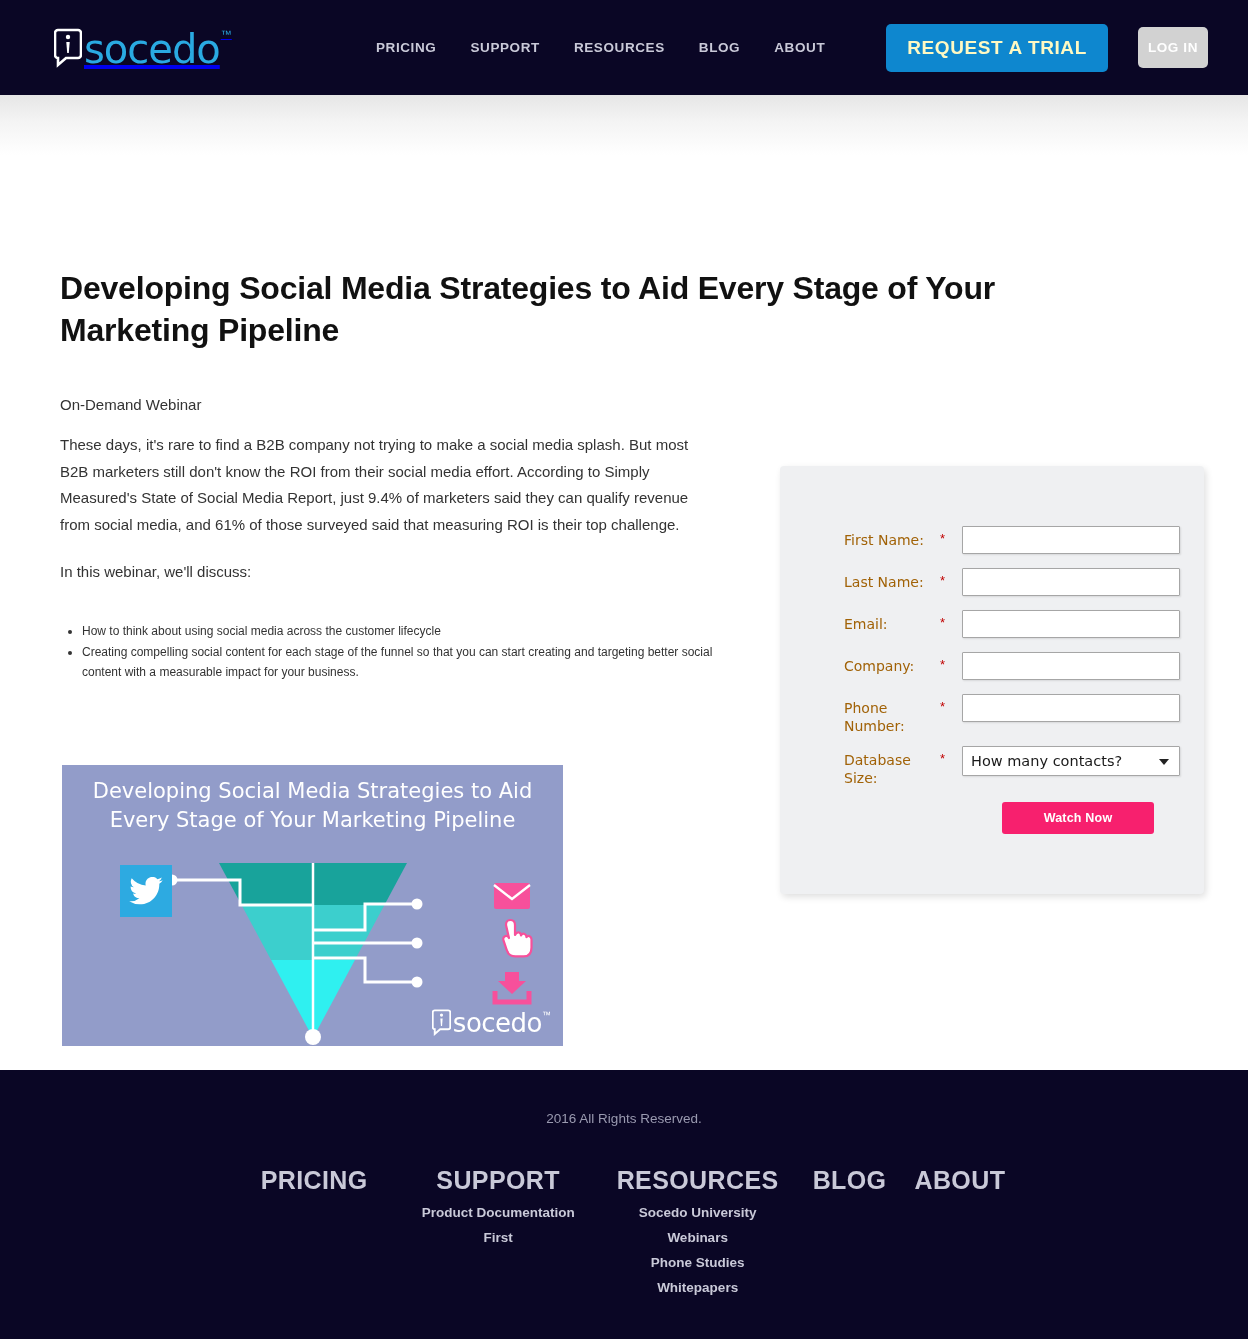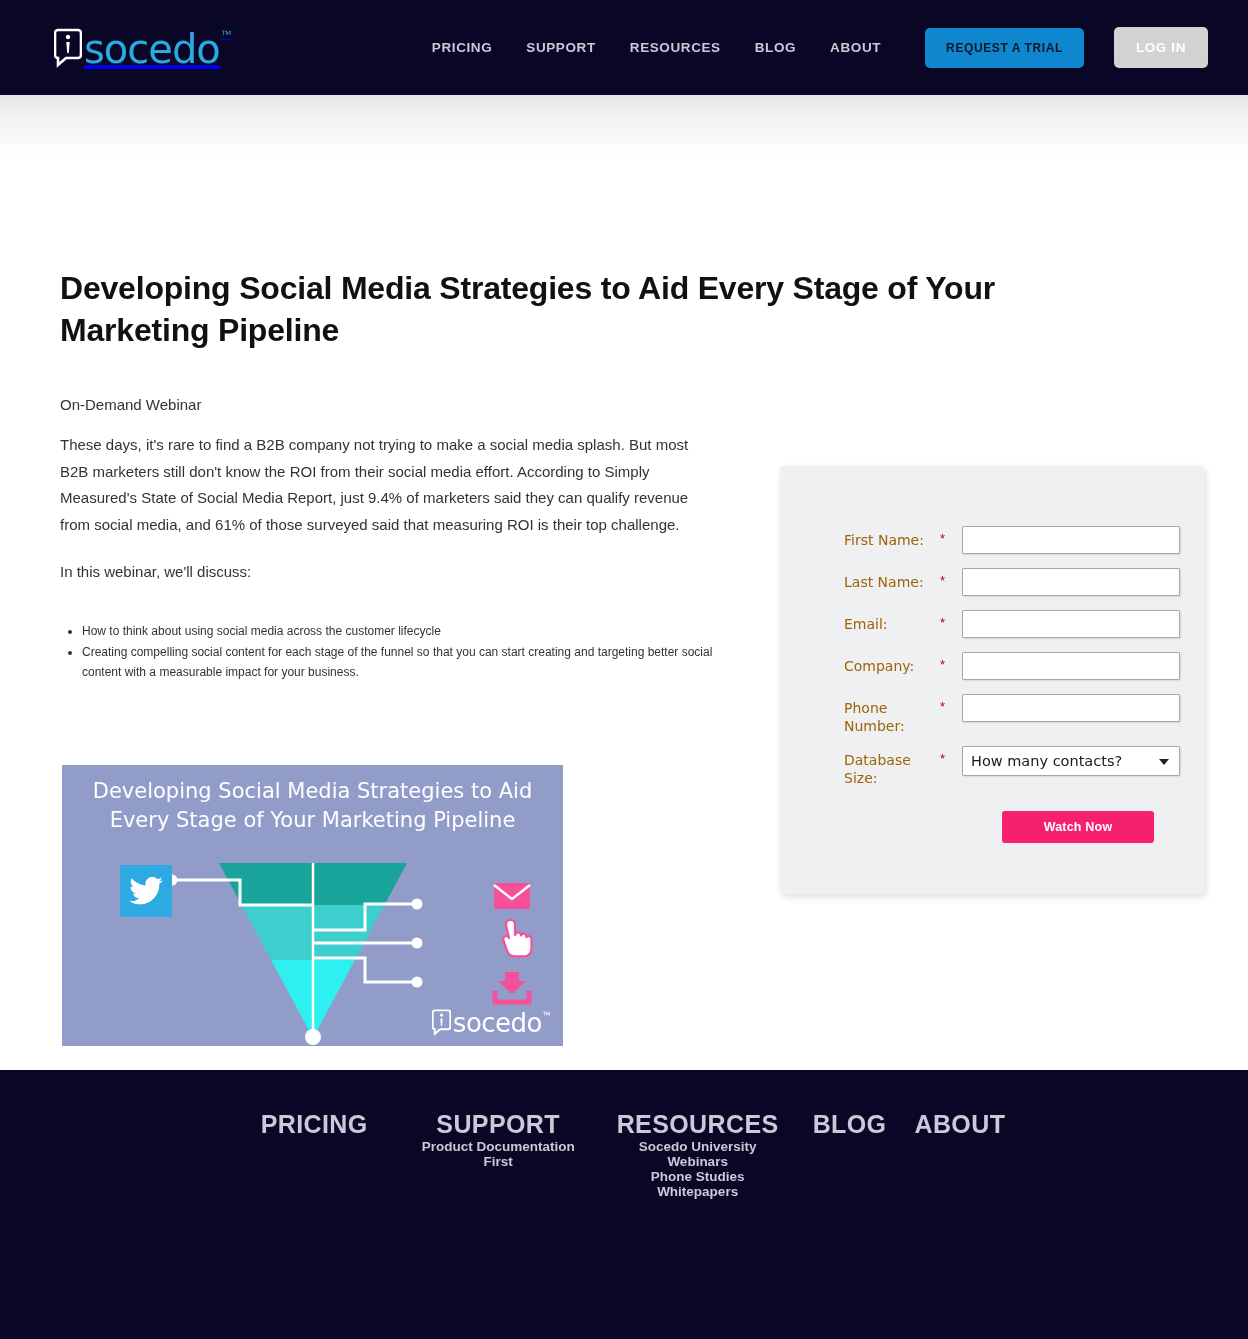--- a/index.html
+++ b/index.html
@@ -51,41 +51,41 @@
     color:#c9c9d8;
     font-size:13.5px;
     font-weight:bold;
     letter-spacing:0.6px;
     text-decoration:none;
     padding:0 17px;
     white-space:nowrap;
   }
   .btn-trial{
     background:#0e87cf;
-    color:#0f172a;
-    font-size:12px;
+    color:#fef9c3;
+    font-size:19px;
     font-weight:bold;
     letter-spacing:0.6px;
     border:none;
     border-radius:5px;
     padding:13px 21px;
-    margin-left:27px;
+    margin-left:44px;
     cursor:pointer;
     white-space:nowrap;
     font-family:"Liberation Sans", sans-serif;
   }
   .btn-login{
     background:#d2d2d2;
     color:#ffffff;
     font-size:13.5px;
     font-weight:bold;
     letter-spacing:0.6px;
     border:none;
     border-radius:5px;
-    padding:13px 22px;
+    padding:13px 10px;
     margin-left:30px;
     cursor:pointer;
     white-space:nowrap;
     font-family:"Liberation Sans", sans-serif;
   }
 
   .header-fade{
     height:60px;
     background:linear-gradient(to bottom,#e6e6e6 0%,#f4f4f4 45%,#ffffff 100%);
   }
@@ -256,21 +256,21 @@
     right:10px; top:50%;
     margin-top:-2px;
     width:0;height:0;
     border-left:5px solid transparent;
     border-right:5px solid transparent;
     border-top:6px solid #222;
   }
   .btn-watch{
     position:absolute;
     left:222px;
-    top:345px;
+    top:336px;
     width:152px;
     height:32px;
     background:#f7206e;
     color:#fff;
     border:none;
     border-radius:3px;
     font-size:12.5px;
     font-weight:bold;
     cursor:pointer;
     font-family:"Liberation Sans", sans-serif;
@@ -308,20 +308,21 @@
     text-decoration:none;
     display:block;
     white-space:nowrap;
   }
   .footer-sub{
     display:block;
     font-size:13.5px;
     font-weight:bold;
     color:#c9c9d8;
     text-decoration:none;
+    margin-top:10px;
     white-space:nowrap;
   }
   .col-pricing{ padding:0 32px; }
   .col-support{ padding:0 22px; }
   .col-resources{ padding:0 20px; }
   .col-blog{ padding:0 14px; }
   .col-about{ padding:0 14px; }
 </style>
 </head>
 <body>
@@ -465,20 +466,21 @@
           <span class="caret"></span>
         </div>
       </div>
 
     </div>
     <button class="btn-watch">Watch Now</button>
   </div>
 </div>
 
 <div class="site-footer">
+  <div class="copyright">2016 All Rights Reserved.</div>
 
   <div class="footer-nav">
     <div class="footer-col col-pricing">
       <a class="footer-head" href="#">PRICING</a>
     </div>
 
     <div class="footer-col col-support">
       <a class="footer-head" href="#">SUPPORT</a>
       <a class="footer-sub" href="#">Product Documentation</a>
       <a class="footer-sub" href="#">First</a>

